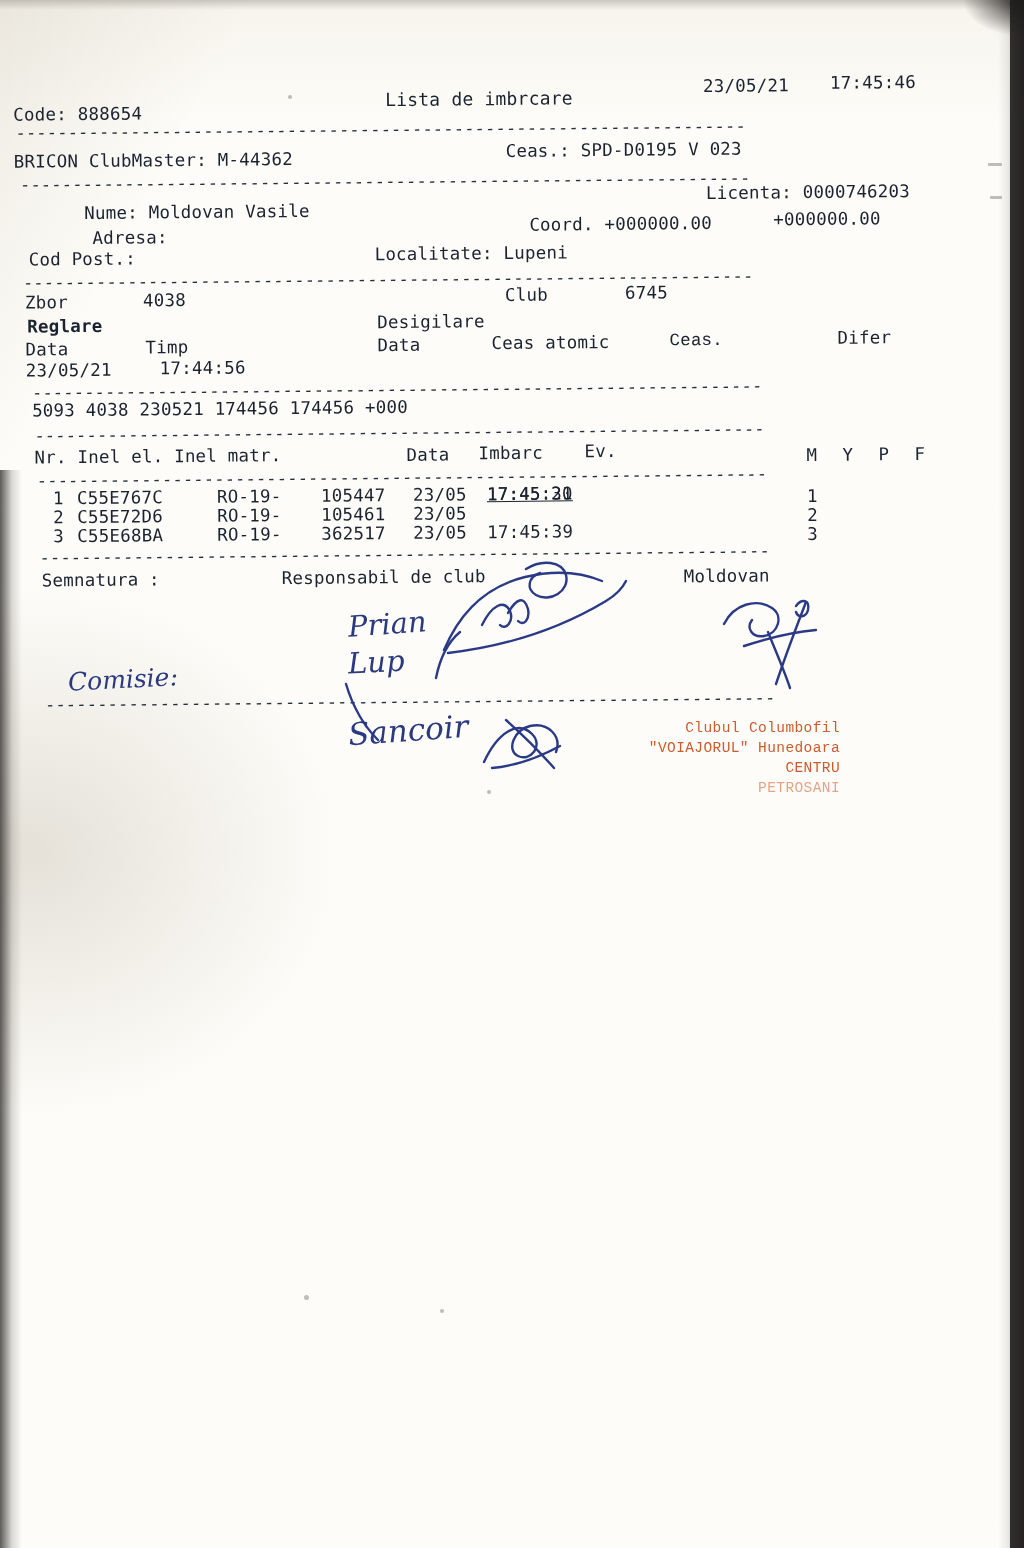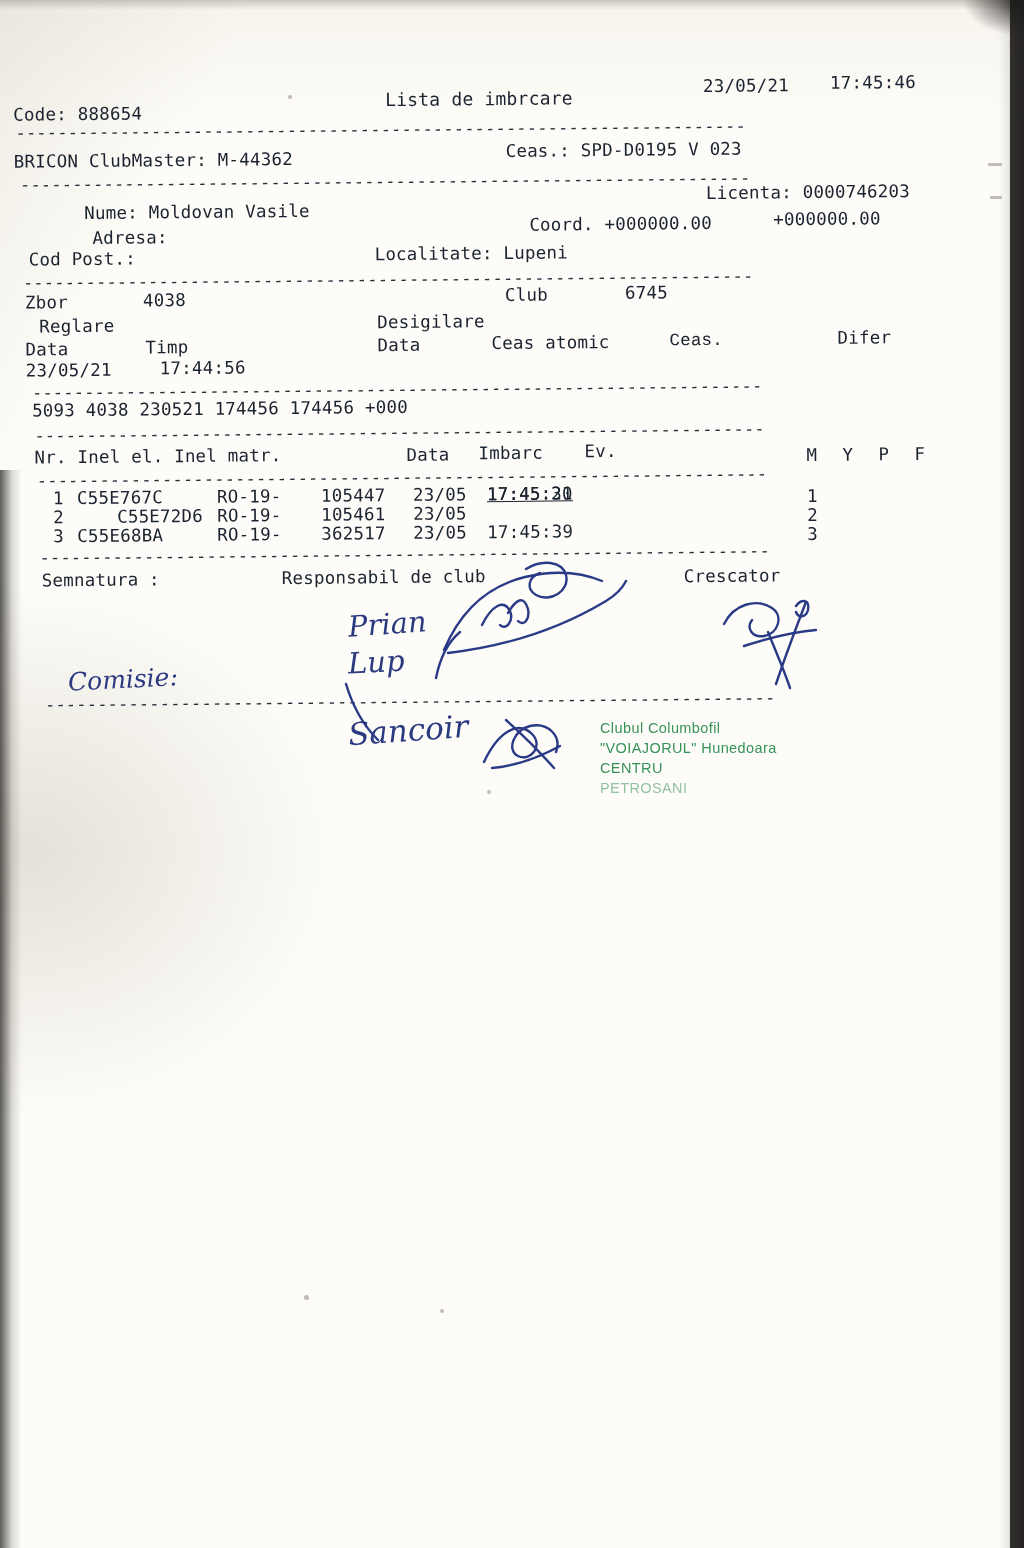--- a/index.html
+++ b/index.html
@@ -103,23 +103,23 @@
 
   
   .ink {
     position: absolute;
     color: #2b3a80;
     font-family: "DejaVu Serif", serif;
     font-style: italic;
   }
   .stamp {
     position: absolute;
-    color: #15803d;
-    font-family: Liberation Sans, sans-serif;
-    text-align: left;
+    color: #c2410c;
+    font-family: Liberation Mono, monospace;
+    text-align: right;
     letter-spacing: .4px;
     opacity: .85;
   }
   .sig-svg { position: absolute; }
   .sig-svg path, .sig-svg line {
     fill: none;
     stroke: #2b3a86;
     stroke-width: 2.4;
     stroke-linecap: round;
     stroke-linejoin: round;
@@ -166,21 +166,21 @@
   <div class="t" style="left:30px; top:245px;">Cod Post.:</div>
   <div class="t" style="left:376px; top:243px;">Localitate: Lupeni</div>
 
   <div class="dash" style="left:24px; top:268px; width:930px;">----------------------------------------------------------------------</div>
 
   <div class="t" style="left:26px; top:288px;">Zbor</div>
   <div class="t" style="left:144px; top:287px;">4038</div>
   <div class="t" style="left:506px; top:285px;">Club</div>
   <div class="t" style="left:626px; top:284px;">6745</div>
 
-  <div class="t" style="left:40px; top:312px;">Reglare</div>
+  <div class="t" style="left:28px; top:312px;font-weight:bold;">Reglare</div>
   <div class="t" style="left:378px; top:311px;">Desigilare</div>
 
   <div class="t" style="left:26px; top:335px;">Data</div>
   <div class="t" style="left:146px; top:334px;">Timp</div>
   <div class="t" style="left:378px; top:334px;">Data</div>
   <div class="t" style="left:492px; top:333px;">Ceas atomic</div>
   <div class="t" style="left:670px; top:332px;font-family:Liberation Mono, monospace;">Ceas.</div>
   <div class="t" style="left:838px; top:331px;">Difer</div>
 
   <div class="t" style="left:26px; top:356px;">23/05/21</div>
@@ -205,40 +205,40 @@
 
   <div class="t" style="left:52px; top:484px;">1</div>
   <div class="t" style="left:76px; top:484px;">C55E767C</div>
   <div class="t" style="left:216px; top:484px;">RO-19-</div>
   <div class="t" style="left:320px; top:484px;">105447</div>
   <div class="t" style="left:412px; top:484px;">23/05</div>
   <div class="t" style="left:486px; top:484px;text-decoration:underline;">17:45:21</div>
   <div class="t" style="left:806px; top:489px;">1</div>
 
   <div class="t" style="left:52px; top:503px;">2</div>
-  <div class="t" style="left:76px; top:503px;margin-left:40px;">C55E72D6</div>
+  <div class="t" style="left:76px; top:503px;">C55E72D6</div>
   <div class="t" style="left:216px; top:503px;">RO-19-</div>
   <div class="t" style="left:320px; top:503px;">105461</div>
   <div class="t" style="left:412px; top:503px;">23/05</div>
   <div class="t" style="left:486px; top:484px;">17:45:30</div>
   <div class="t" style="left:806px; top:508px;">2</div>
 
   <div class="t" style="left:52px; top:522px;">3</div>
   <div class="t" style="left:76px; top:522px;">C55E68BA</div>
   <div class="t" style="left:216px; top:522px;">RO-19-</div>
   <div class="t" style="left:320px; top:522px;">362517</div>
   <div class="t" style="left:412px; top:522px;">23/05</div>
   <div class="t" style="left:486px; top:522px;">17:45:39</div>
   <div class="t" style="left:806px; top:527px;">3</div>
 
   <div class="dash" style="left:38px; top:543px; width:918px;">----------------------------------------------------------------------</div>
 
   <div class="t" style="left:40px; top:566px;">Semnatura :</div>
   <div class="t" style="left:280px; top:566px;">Responsabil de club</div>
-  <div class="t" style="left:682px; top:568px;">Crescator</div>
+  <div class="t" style="left:682px; top:568px;">Moldovan</div>
 
   <div class="dash" style="left:42px; top:690px; width:916px;">----------------------------------------------------------------------</div>
 </div>
 
 <div>
 
   <div class="ink" style="left:68px; top:665px; font-size:25px; transform:rotate(-3deg);">Comisie:</div>
 
   <div class="ink" style="left:348px; top:607px; font-size:29px; transform:rotate(-4deg);">Prian</div>
 

